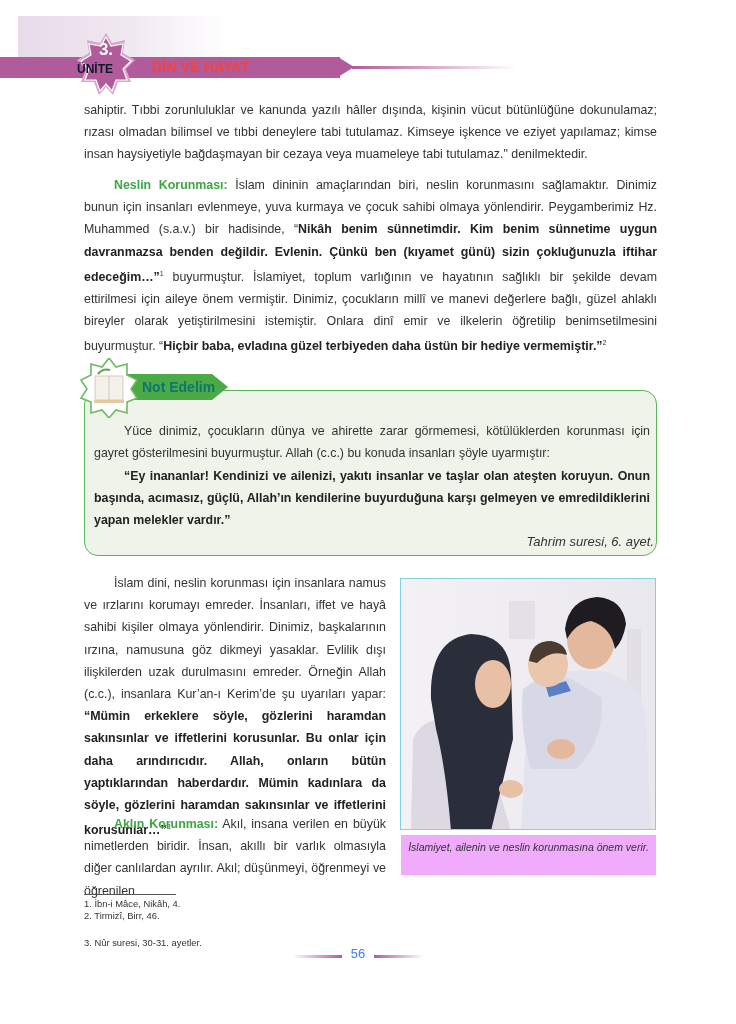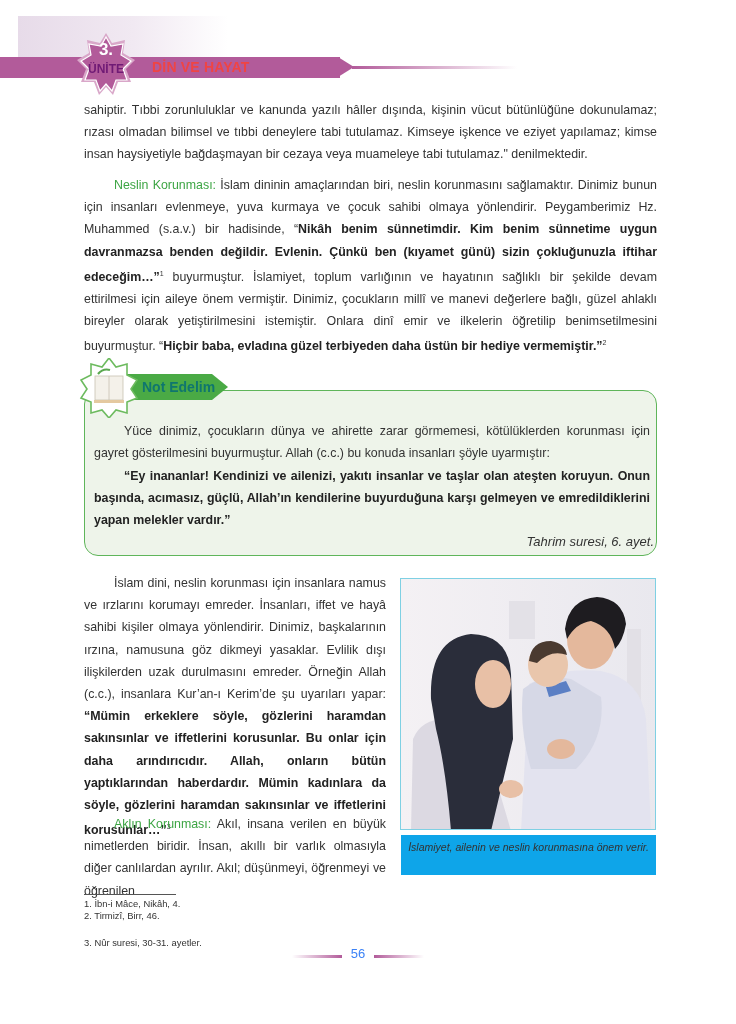--- a/index.html
+++ b/index.html
@@ -10,41 +10,41 @@
   .hdr-fade { position: absolute; left: 18px; top: 16px; width: 210px; height: 44px;
     background: linear-gradient(90deg, #e7dbe9 0%, #f1e9f2 55%, rgba(255,255,255,0) 100%); }
   .hdr-bar { position: absolute; left: 0; top: 57px; height: 21px; width: 340px; background: #b25b9a; }
   .hdr-arrow { position: absolute; left: 338px; top: 57px; width: 0; height: 0;
     border-top: 10.5px solid transparent; border-bottom: 10.5px solid transparent; border-left: 16px solid #b25b9a; }
   .hdr-line { position: absolute; left: 352px; top: 66px; width: 165px; height: 3px;
     background: linear-gradient(90deg, #b25b9a, rgba(178,91,154,0)); }
   .hdr-title { position: absolute; left: 152px; top: 59px; font-size: 14px; font-weight: bold; color: #ef4444; letter-spacing: .2px; }
   .unit-badge { position: absolute; left: 77px; top: 33px; width: 58px; height: 64px; }
   .unit-num { position: absolute; left: 77px; top: 41px; width: 58px; text-align: center; font-weight: bold; font-size: 17px; color: #fff; line-height: 17px; }
-  .unit-lbl { position: absolute; left: 77px; top: 62px; width: 58px; text-align: center; font-weight: bold; font-size: 12px; color: #701a75; }
+  .unit-lbl { position: absolute; left: 77px; top: 62px; width: 58px; font-weight: bold; font-size: 12px; color: #0f172a; }
 
   .p { position: absolute; font-size: 12.4px; line-height: 22.2px; text-align: justify; color: #333; }
   .p.ind { text-indent: 30px; }
-  .hl { color: #3da544; font-weight: normal; }
+  .hl { color: #3da544; font-weight: bold; }
   .b { font-weight: bold; color: #222; }
   sup { font-size: 7px; vertical-align: 5px; }
 
   
   .note-box { position: absolute; left: 84px; top: 390px; width: 573px; height: 166px;
     background: #eef4ea; border: 1.6px solid #5fb55a; border-radius: 14px; }
   .note-tab { position: absolute; left: 112px; top: 374px; width: 100px; height: 26px; background: #4aaa45; }
   .note-tab-arrow { position: absolute; left: 212px; top: 374px; width: 0; height: 0;
     border-top: 13px solid transparent; border-bottom: 13px solid transparent; border-left: 16px solid #4aaa45; }
   .note-title { position: absolute; left: 142px; top: 379px; font-size: 14px; font-weight: bold; color: #0f766e; }
   .note-icon { position: absolute; left: 79px; top: 358px; width: 60px; height: 60px; }
   .note-src { position: absolute; right: 82px; top: 534px; font-size: 13px; font-style: italic; color: #333; }
 
   
   .fig { position: absolute; left: 400px; top: 578px; width: 256px; height: 252px; border: 1.5px solid #7fd0e3; overflow: hidden; background: #f3f2f5; }
-  .fig-cap { position: absolute; left: 401px; top: 835px; width: 255px; height: 40px; background: #0ea5e9;
+  .fig-cap { position: absolute; left: 401px; top: 835px; width: 255px; height: 40px; background: #f0abfc;
     font-size: 10.5px; font-style: italic; text-align: center; line-height: 15px; padding-top: 5px; color: #333; }
 
   .fn-rule { position: absolute; left: 84px; top: 894px; width: 92px; height: 1px; background: #555; }
   .fn { position: absolute; left: 84px; font-size: 9.4px; color: #333; line-height: 12px; }
 
   .pg-l { position: absolute; left: 292px; top: 955px; width: 50px; height: 3px; background: linear-gradient(90deg, rgba(178,91,154,0), #b25b9a); }
   .pg-r { position: absolute; left: 374px; top: 955px; width: 50px; height: 3px; background: linear-gradient(90deg, #b25b9a, rgba(178,91,154,0)); }
   .pg-num { position: absolute; left: 344px; top: 946px; width: 28px; text-align: center; font-size: 13px; color: #3b82f6; }
 </style>
 </head>

